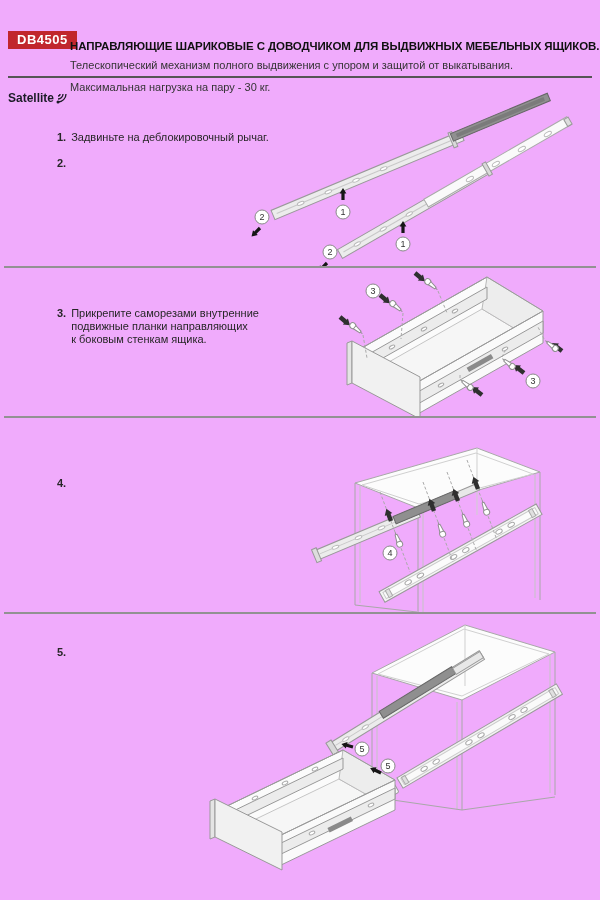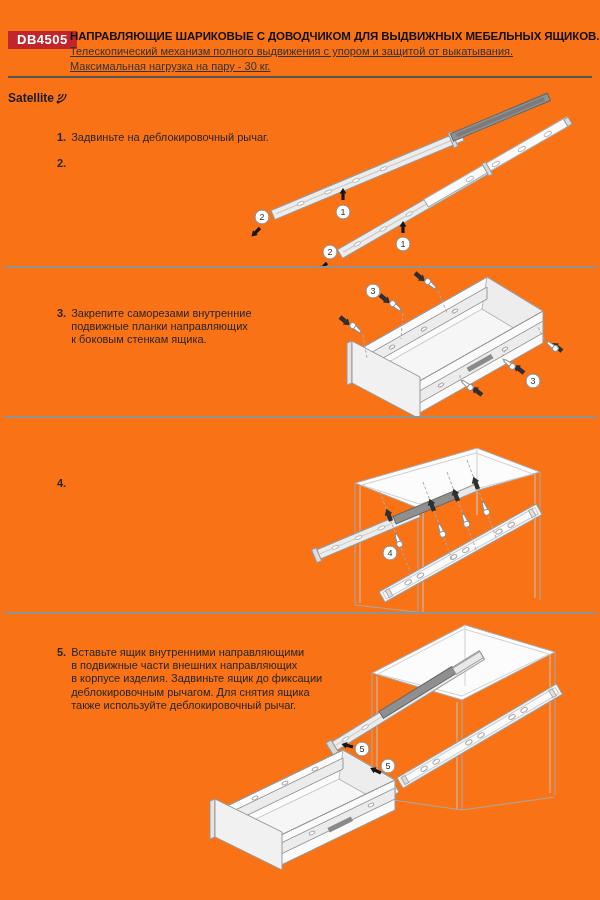--- a/index.html
+++ b/index.html
@@ -1,26 +1,26 @@
 <!DOCTYPE html>
 <html><head>
 <meta charset="utf-8">
 <style>
   html,body{margin:0;padding:0;background:#fff;}
-  .page{position:relative;width:600px;height:900px;background:#f97316;overflow:hidden;
+  .page{position:relative;width:600px;height:900px;background:#f0abfc;overflow:hidden;
         font-family:"Liberation Sans",sans-serif;color:#2e2e2e;}
   
   .badge{position:absolute;left:8px;top:31px;background:#c1262d;color:#fff;
          font-size:13px;font-weight:bold;padding:1px 9px 2px 9px;letter-spacing:.5px;}
   .brand{position:absolute;left:8px;top:55px;font-size:12px;font-weight:bold;color:#1b1b26;
          display:flex;align-items:flex-end;margin-top:36px;}
   .brand svg{margin-left:1px;margin-top:-3px;}
-  .titleblock{position:absolute;left:70px;top:30px;width:525px;}
+  .titleblock{position:absolute;left:70px;top:40px;width:525px;}
   .title{font-size:11.5px;font-weight:bold;color:#111;white-space:nowrap;letter-spacing:-.1px;}
-  .subtitle{font-size:11px;color:#333;line-height:15px;margin-top:2px;white-space:pre-line;text-decoration:underline;}
+  .subtitle{font-size:11px;color:#333;line-height:22px;margin-top:2px;white-space:pre-line;}
   .rule-dark{position:absolute;left:8px;right:8px;top:76px;border-top:2px solid #555;}
   .rule{position:absolute;left:4px;right:4px;border-top:2px solid #929292;}
   
   .step{position:absolute;display:flex;font-size:11px;line-height:13.2px;color:#262626;}
   .step .num{font-weight:bold;margin-right:5px;}
   .step .txt{white-space:pre-line;}
   
   .diag{position:absolute;}
   svg text.co{font-family:"Liberation Sans",sans-serif;font-size:9px;fill:#333;text-anchor:middle;}
 </style>
@@ -50,34 +50,29 @@
 
   <div class="step" style="left:57px;top:131px;width:300px;">
     <span class="num">1.</span>
     <span class="txt">Задвиньте на деблокировочный рычаг.</span>
   </div>
   <div class="step" style="left:57px;top:157px;width:300px;">
     <span class="num">2.</span>
   </div>
   <div class="step" style="left:57px;top:307px;width:300px;">
     <span class="num">3.</span>
-    <span class="txt">Закрепите саморезами внутренние
+    <span class="txt">Прикрепите саморезами внутренние
 подвижные планки направляющих
 к боковым стенкам ящика.</span>
   </div>
   <div class="step" style="left:57px;top:477px;width:320px;">
     <span class="num">4.</span>
   </div>
   <div class="step" style="left:57px;top:646px;width:330px;">
     <span class="num">5.</span>
-    <span class="txt">Вставьте ящик внутренними направляющими
-в подвижные части внешних направляющих
-в корпусе изделия. Задвиньте ящик до фиксации
-деблокировочным рычагом. Для снятия ящика
-также используйте деблокировочный рычаг.</span>
   </div>
 
   <svg class="diag" style="left:230px;top:82px;" width="370" height="185" viewBox="0 0 370 185">
     <defs>
       <g id="screwD">
           <polygon points="0,-2.2 7,-2.2 7,-4 13,0 7,4 7,2.2 0,2.2" fill="#2f2f2f"></polygon>
         </g>
       <g id="screwL" fill="#fff" stroke="#8f8f8f" stroke-width="1">
         <circle cx="1" cy="0" r="3"></circle>
           <polygon points="3.5,-2 11,-1 11,1 3.5,2"></polygon>

